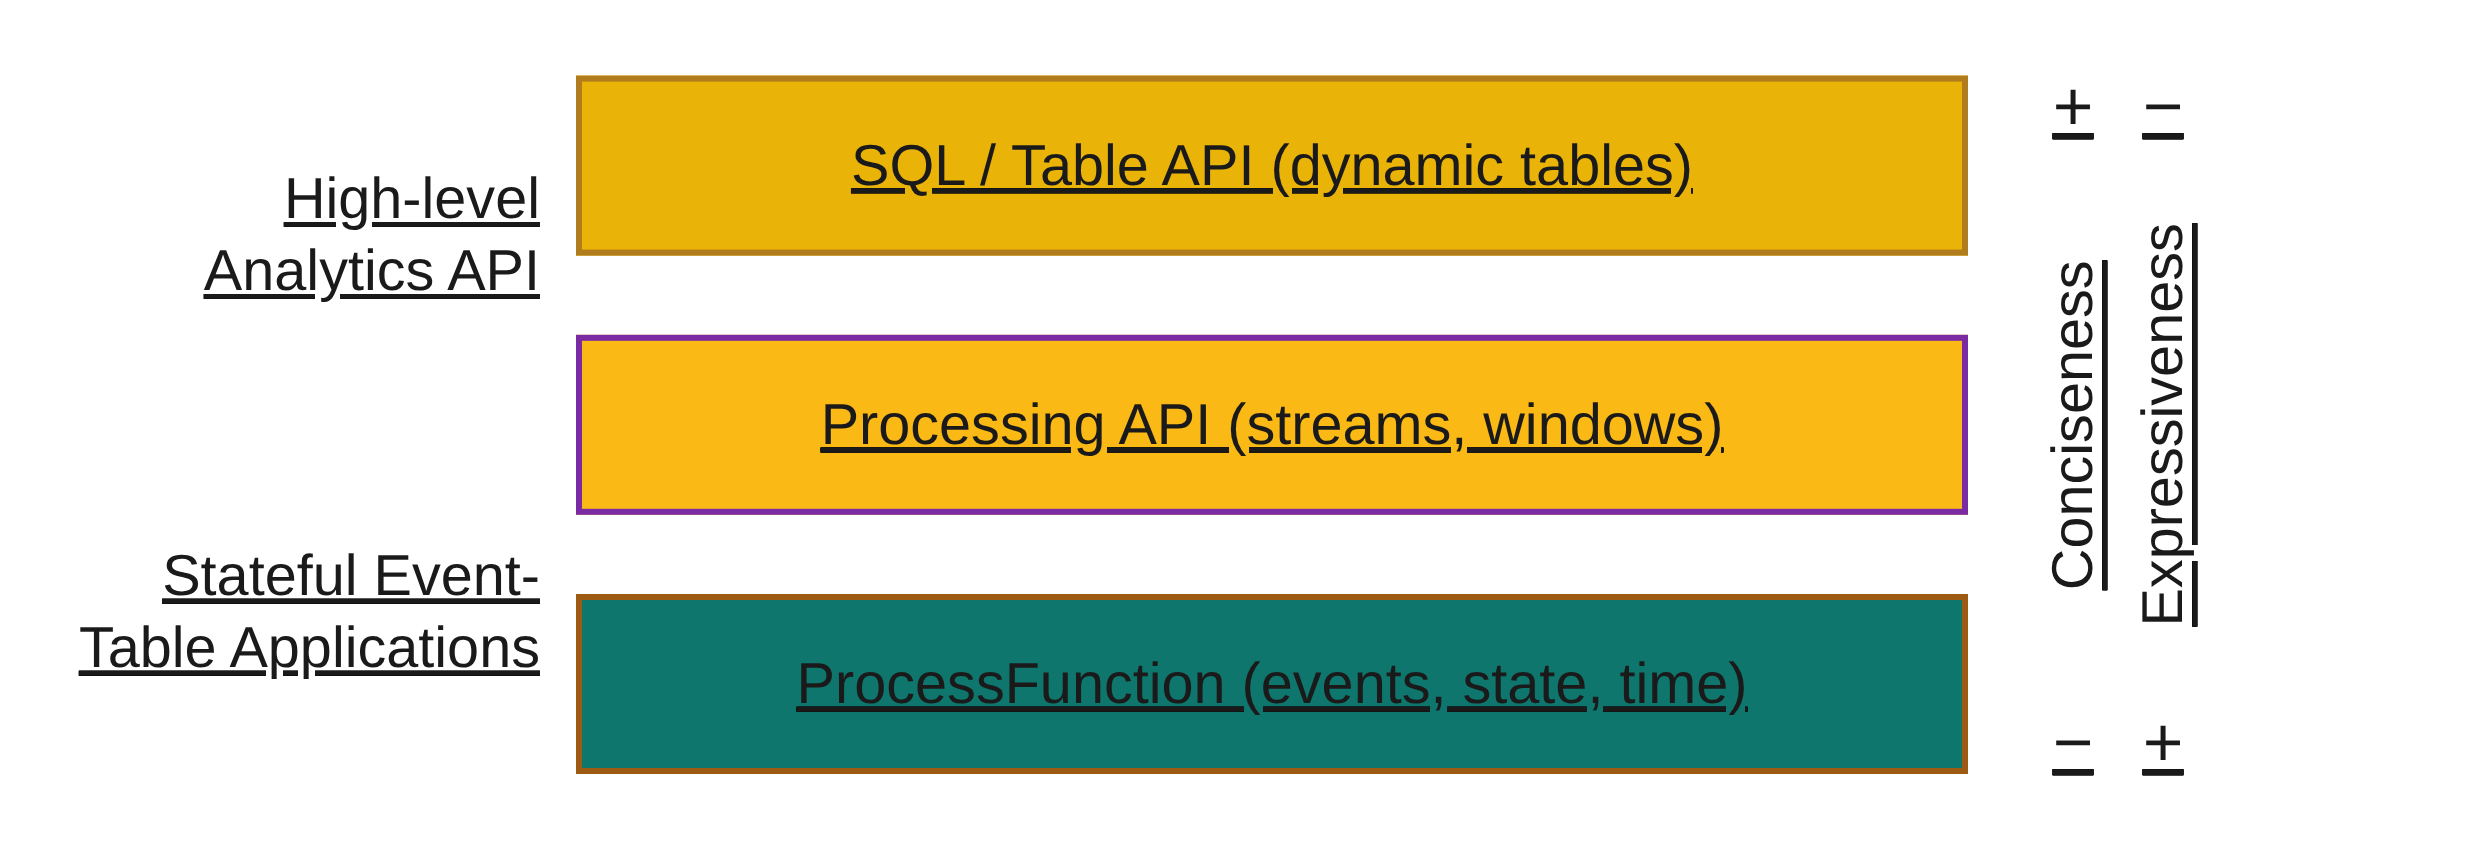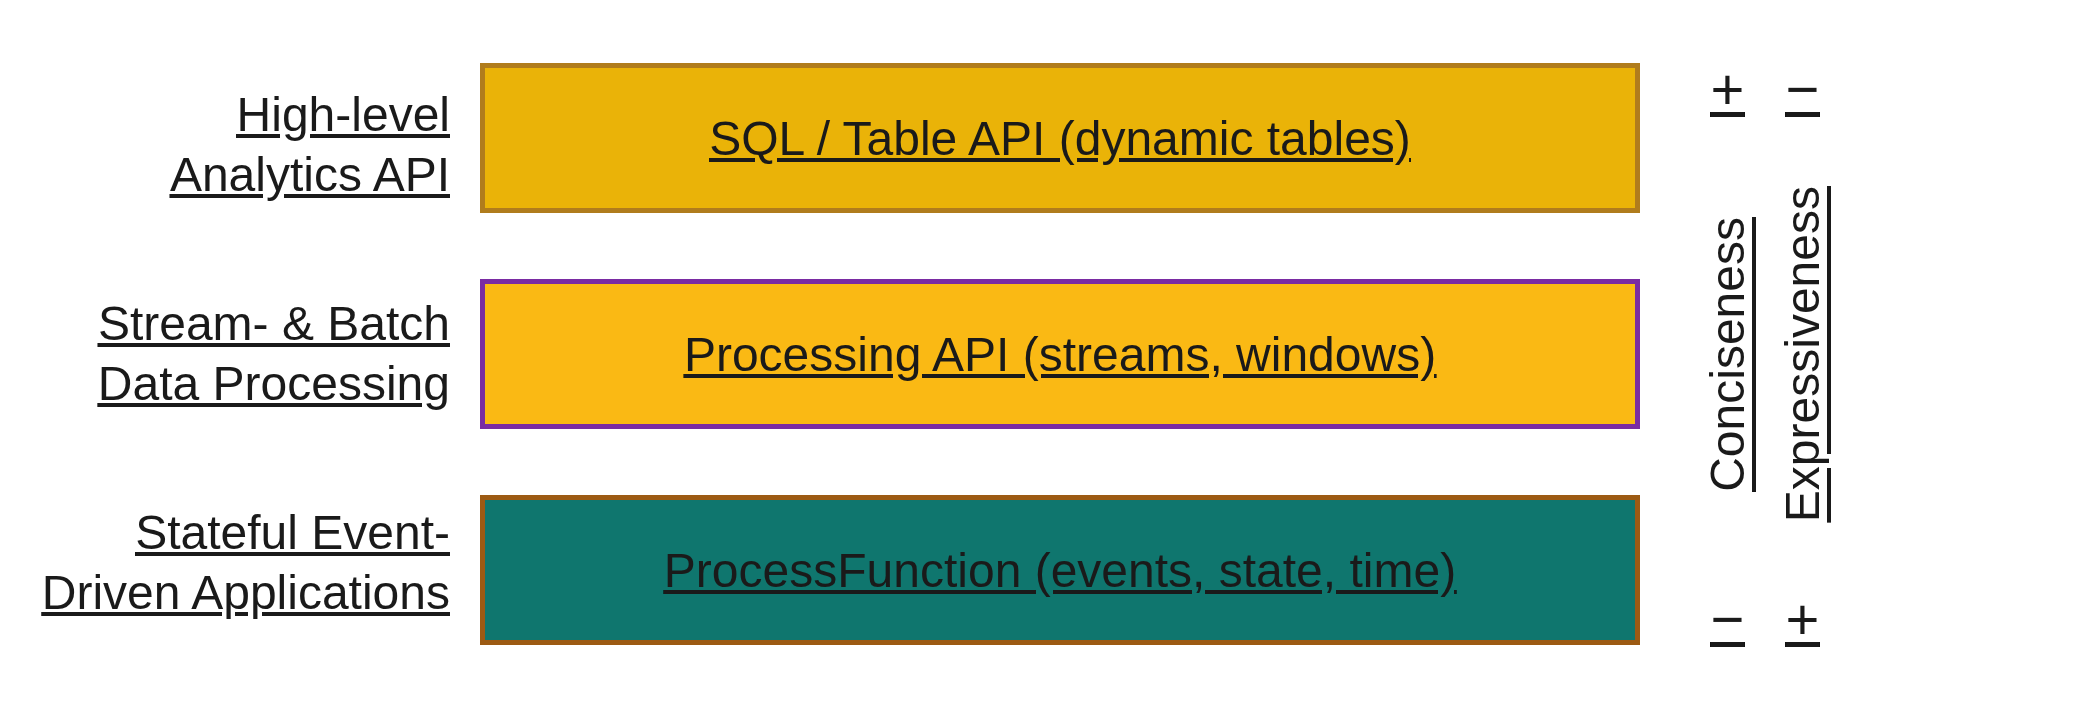--- a/index.html
+++ b/index.html
@@ -112,24 +112,22 @@
     }
   </style>
 </head>
 <body>
 
 <div class="container">
 
   <div class="labels-col">
     <div class="left-label" style="white-space: pre-line;">High-level
 Analytics API</div>
-    <div class="left-label" style="white-space: pre-line;">Stream- &amp; Batch
-Data Processing</div>
     <div class="left-label" style="white-space: pre-line;">Stateful Event-
-Driven Applications</div>
+Table Applications</div>
   </div>
 
   <div class="boxes-col">
     <div class="api-box box-top">
       <span>SQL / Table API (dynamic tables)</span>
     </div>
     <div class="api-box box-mid">
       <span>Processing API (streams, windows)</span>
     </div>
     <div class="api-box box-bot">

